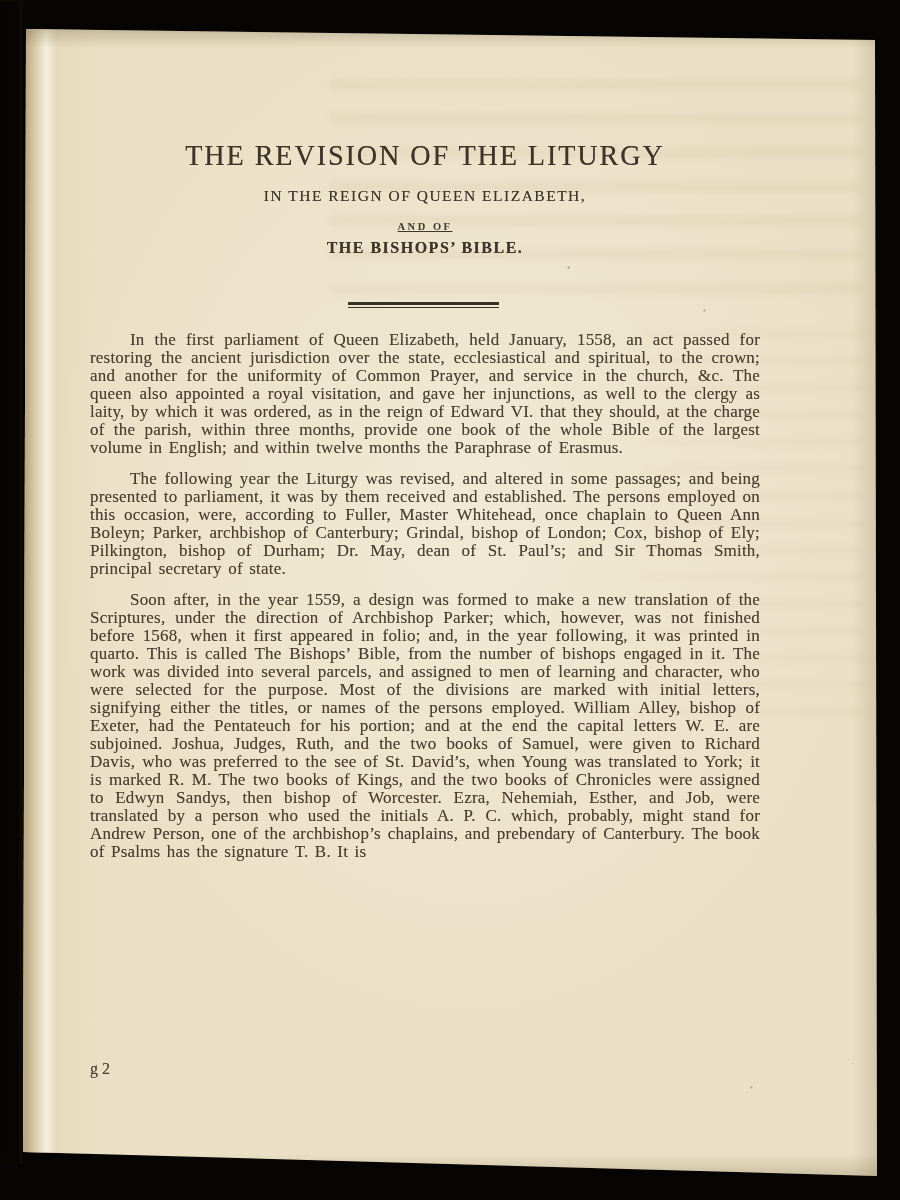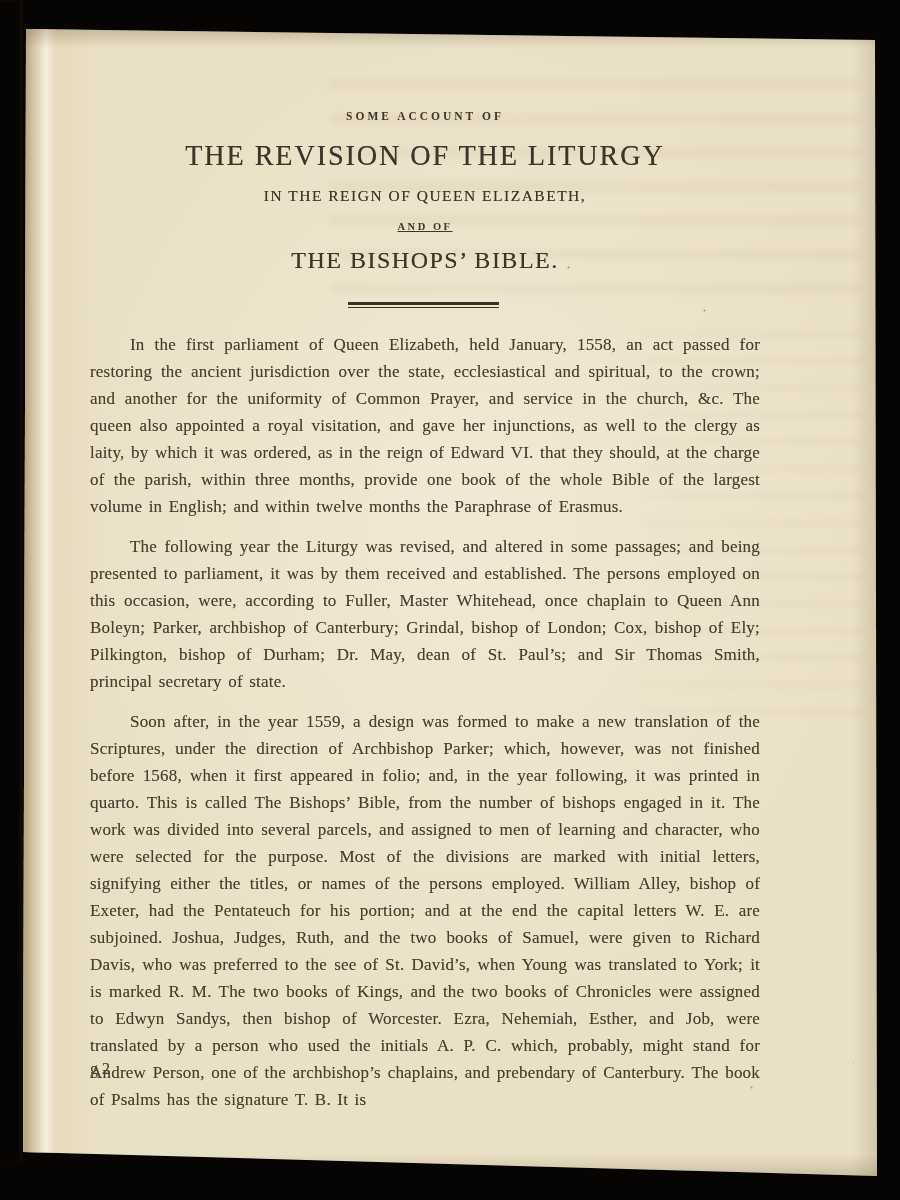--- a/index.html
+++ b/index.html
@@ -54,31 +54,31 @@
 
   
   .headbox { position:absolute; left:90px; width:670px; text-align:center; color:#3e342a; }
   .kicker  { top:110px; font-size:11.5px; font-weight:700; letter-spacing:3px; }
   .title   { top:138px; font-size:30px; font-weight:400; letter-spacing:2px;
              transform:scaleX(.94); transform-origin:center;
              text-shadow:0 0 .6px rgba(62,52,42,.7); white-space:nowrap; }
   .sub1    { top:187px; font-size:15.5px; letter-spacing:1.5px; font-weight:400;
              text-shadow:0 0 .4px rgba(62,52,42,.6); }
   .andof   { top:221px; font-size:10.5px; font-weight:700; letter-spacing:2.5px;text-decoration:underline; }
-  .sub2    { top:247px; font-size:24px; letter-spacing:1.5px; font-weight:400;
+  .sub2    { top:239px; font-size:16px; letter-spacing:1.5px; font-weight:700;
              text-shadow:0 0 .5px rgba(62,52,42,.65); }
 
   .rule { position:absolute; left:348px; top:302px; width:151px; }
   .rule-thick { display:block; height:3px; background:#3a3127; }
   .rule-thin  { display:block; height:1px; background:#3a3127; margin-top:2px; }
 
   
   .text-block {
     position:absolute; left:90px; top:331px; width:670px;
-    font-size:17px; line-height:27px;
+    font-size:17px; line-height:18px;
     color:#483d2f;
     text-align:justify;
     word-spacing:2px; letter-spacing:.2px;
     text-shadow:0 0 .5px rgba(72,61,47,.45);
   }
   .text-block p { margin:0 0 13px 0; text-indent:40px; }
 
   .sig {
     position:absolute; left:90px; top:1060px; width:670px;
     text-align:left; font-size:16px; color:#4a3f31;
@@ -99,21 +99,20 @@
 </head>
 <body>
 
 <div class="book-edge"></div>
 
 <div class="page">
 
   <div class="ghost-head"></div>
   <div class="ghost-body"></div>
 
-  <div class="headbox kicker">SOME ACCOUNT OF</div>
 
   <h1 class="headbox title" style="margin:0; position:absolute;">THE REVISION OF THE LITURGY</h1>
 
   <div class="headbox sub1">IN THE REIGN OF QUEEN ELIZABETH,</div>
 
   <div class="headbox andof">AND OF</div>
 
   <div class="headbox sub2">THE BISHOPS’ BIBLE.</div>
 
   <div class="rule">

